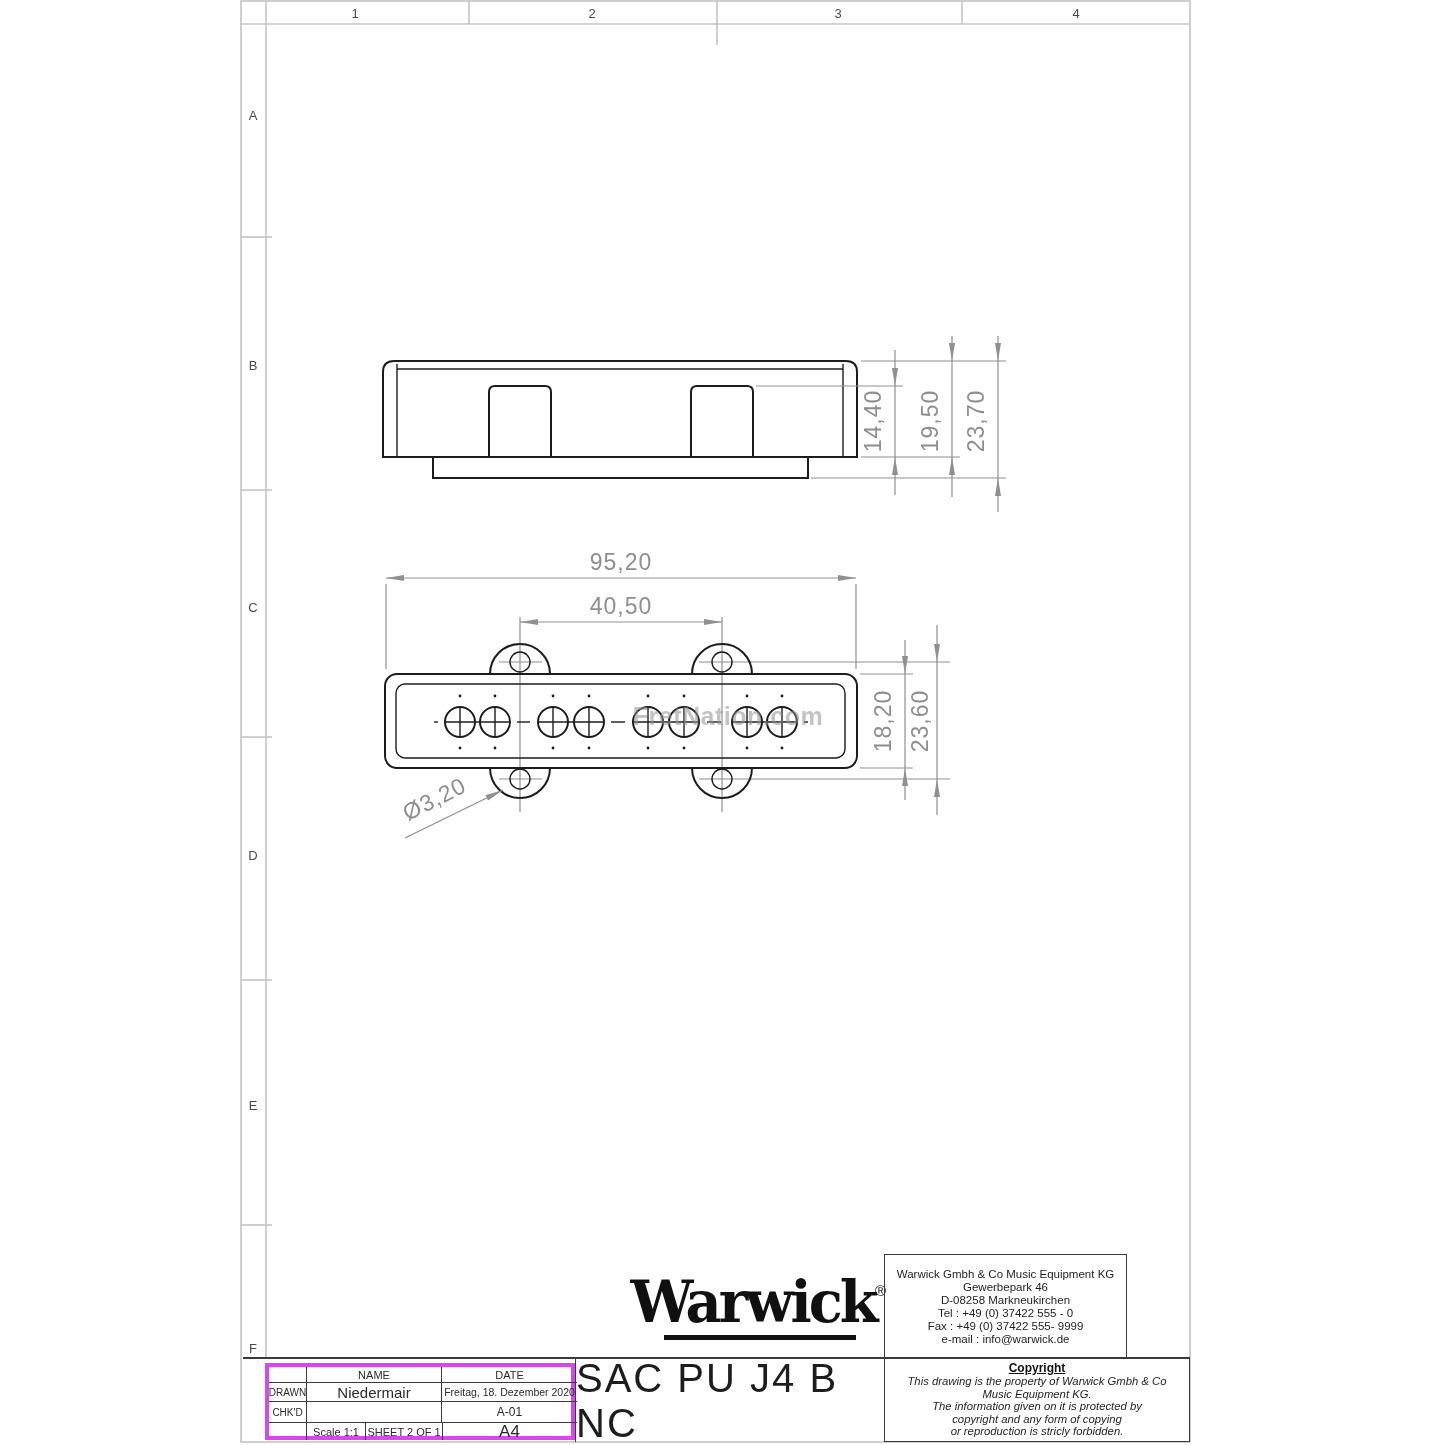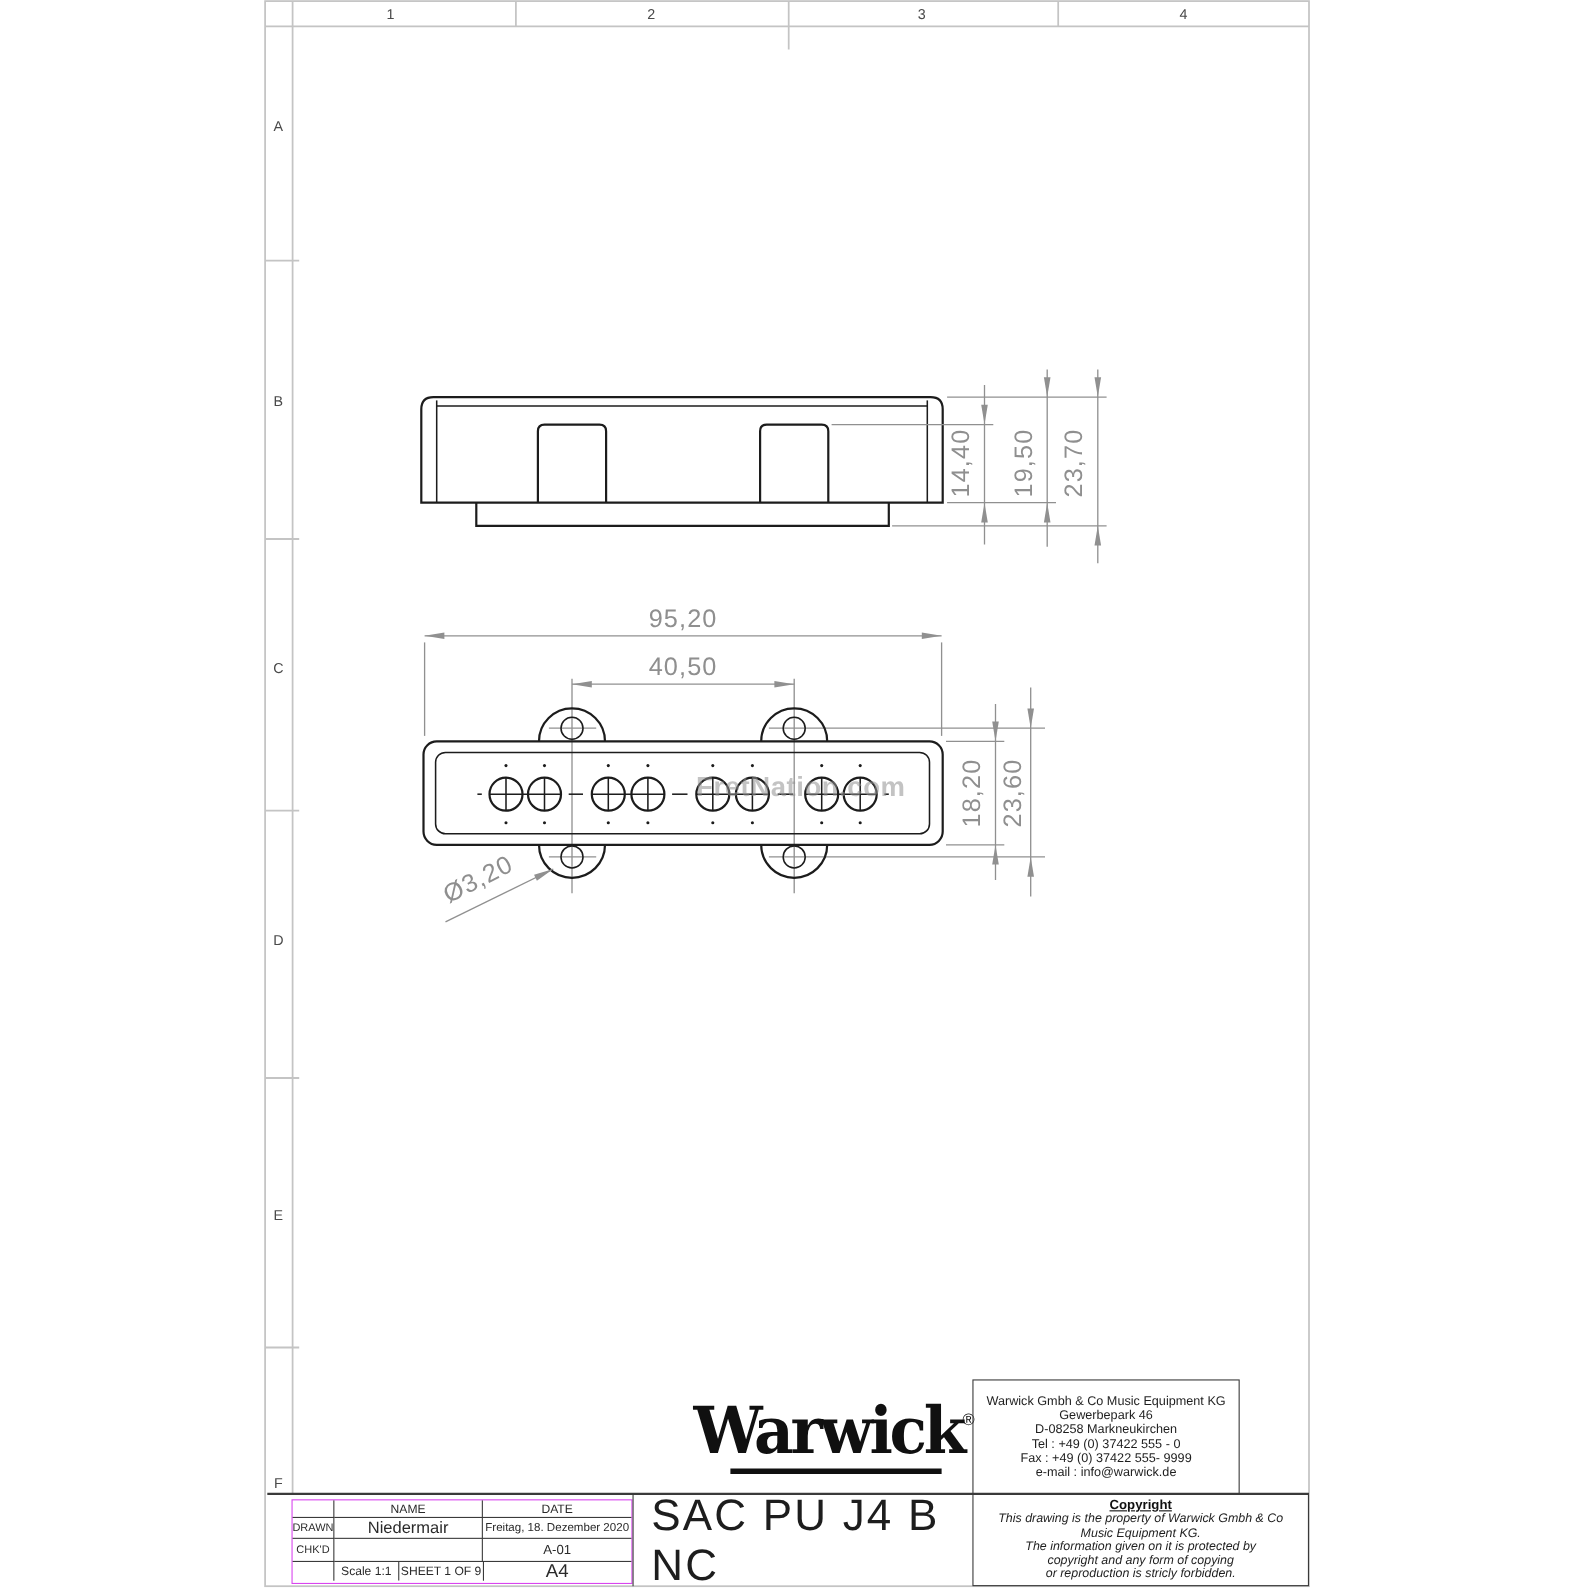--- a/index.html
+++ b/index.html
@@ -16,41 +16,41 @@
 
   
   #logo{position:absolute;left:628px;top:1258px;width:250px;height:96px;text-align:center;}
   #logo .logo-word{font-family:"DejaVu Serif",serif;font-weight:bold;font-size:56px;line-height:86px;
                    letter-spacing:-3px;color:#101010;transform:scaleY(1.05);display:inline-block;}
   #logo .logo-underline{position:absolute;left:36px;right:22px;bottom:14px;height:5px;background:#101010;}
   #logo .logo-reg{position:absolute;right:-8px;top:24px;font-size:15px;font-weight:normal;color:#101010;}
 
   
   #tb-table{position:absolute;left:265px;top:1363px;width:310px;height:77px;
-            border:1px solid #d946ef;box-sizing:border-box;display:grid;
+            border:4px solid #d946ef;box-sizing:border-box;display:grid;
             grid-template-columns:38px 135px 135px;grid-template-rows:16px 19px 21px 17px;}
   #tb-table .cell{border-right:1px solid #3a3a3a;border-bottom:1px solid #3a3a3a;
                   display:flex;align-items:center;justify-content:center;overflow:hidden;
                   font-size:11px;color:#2a2a2a;white-space:nowrap;}
   #tb-table .cell.last-col{border-right:none;}
   #tb-table .cell.last-row{border-bottom:none;}
   #tb-table .small{font-size:10px;}
   #tb-table .name-val{font-size:15px;}
   #tb-table .date-val{font-size:10.5px;text-align:right;}
   #tb-table .a01{font-size:12px;}
   #tb-table .a4{font-size:17px;}
   #tb-table .split{display:flex;width:100%;height:100%;align-items:stretch;padding:0;}
   #tb-table .split .sub{flex:0 0 50%;display:flex;align-items:center;justify-content:center;font-size:11px;}
   #tb-table .split .sub:first-child{border-right:1px solid #3a3a3a;flex-basis:58px;}
   #tb-table .split .sub:last-child{flex:1;}
 
   #big-title{position:absolute;left:575px;top:1359px;width:309px;height:83px;
              border-left:1.5px solid #3a3a3a;box-sizing:border-box;display:flex;
              align-items:center;justify-content:center;font-size:40px;font-weight:300;
-             letter-spacing:2px;color:#1d1d1d;padding-left:16px;}
+             letter-spacing:2px;color:#1d1d1d;}
 
   #address-box{position:absolute;left:884px;top:1254px;width:243px;height:105px;
                border:1.5px solid #3a3a3a;box-sizing:border-box;display:flex;flex-direction:column;
                align-items:center;justify-content:center;text-align:center;}
   #address-box .line{font-size:11.5px;line-height:13px;color:#1e1e1e;white-space:nowrap;}
 
   #copyright-box{position:absolute;left:884px;top:1358px;width:306px;height:84px;
                  border:1.5px solid #3a3a3a;box-sizing:border-box;display:flex;flex-direction:column;
                  align-items:center;justify-content:center;text-align:left;}
   #copyright-box .head{font-size:12px;font-weight:bold;text-decoration:underline;line-height:13px;color:#111;}
@@ -261,21 +261,21 @@
     <div class="cell name-val">Niedermair</div>
     <div class="cell last-col date-val">Freitag, 18. Dezember 2020</div>
 
     <div class="cell small">CHK'D</div>
     <div class="cell"></div>
     <div class="cell last-col a01">A-01</div>
 
     <div class="cell last-row"></div>
     <div class="cell last-row split">
       <span class="sub">Scale 1:1</span>
-      <span class="sub">SHEET 1 OF 9</span>
+      <span class="sub">SHEET 2 OF 1</span>
     </div>
     <div class="cell last-col last-row a4">A4</div>
   </div>
 
   <div id="big-title">SAC PU J4 B NC</div>
 
   <div id="address-box">
     <div class="line">Warwick Gmbh &amp; Co Music Equipment KG</div>
     <div class="line">Gewerbepark 46</div>
     <div class="line">D-08258 Markneukirchen</div>

